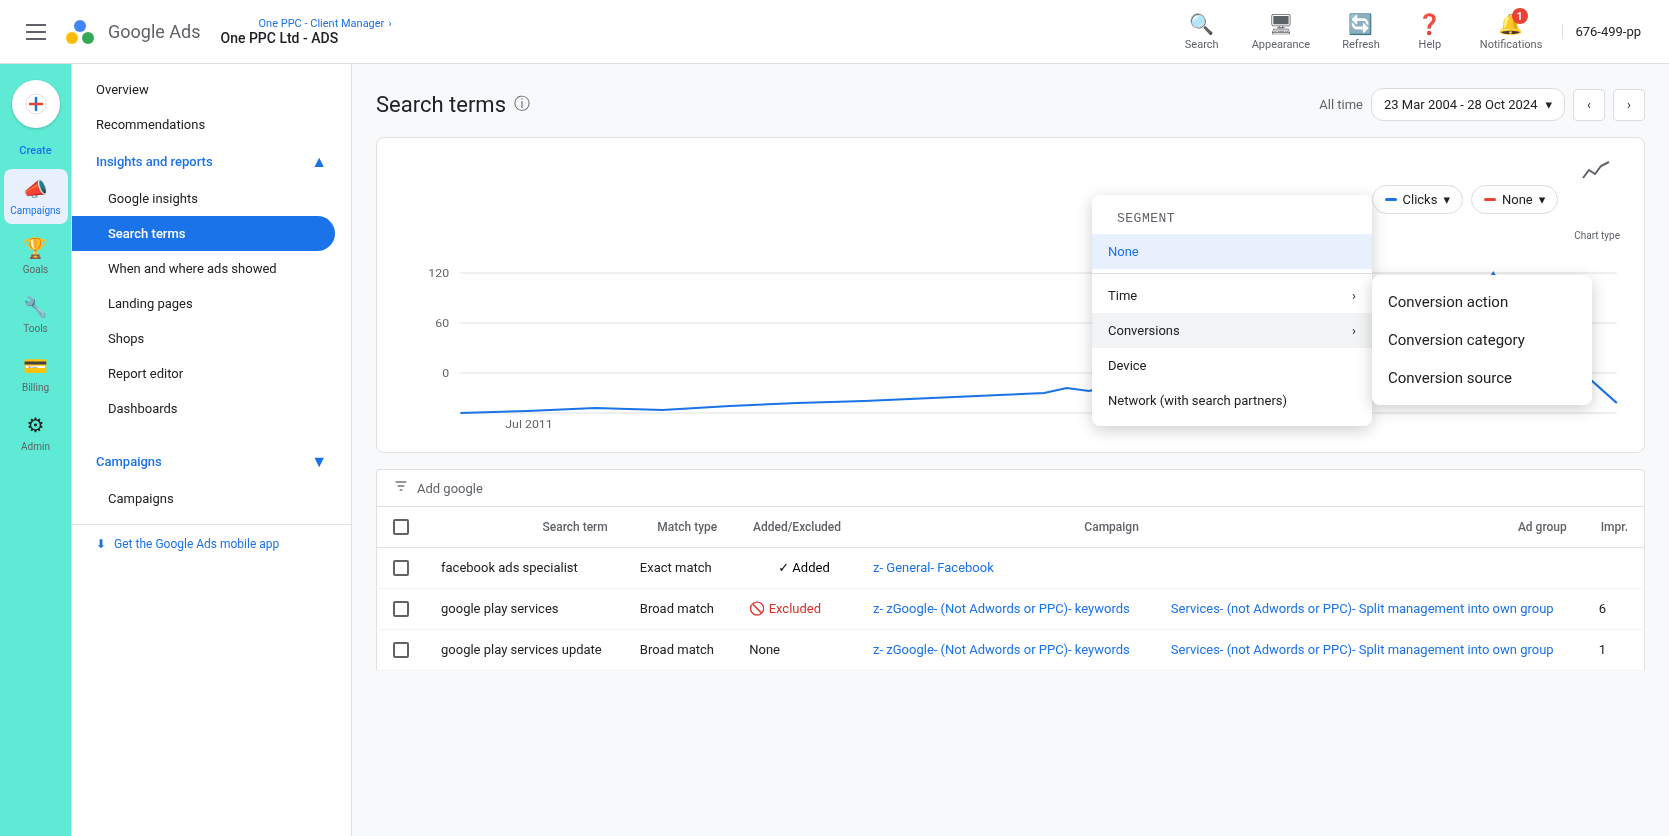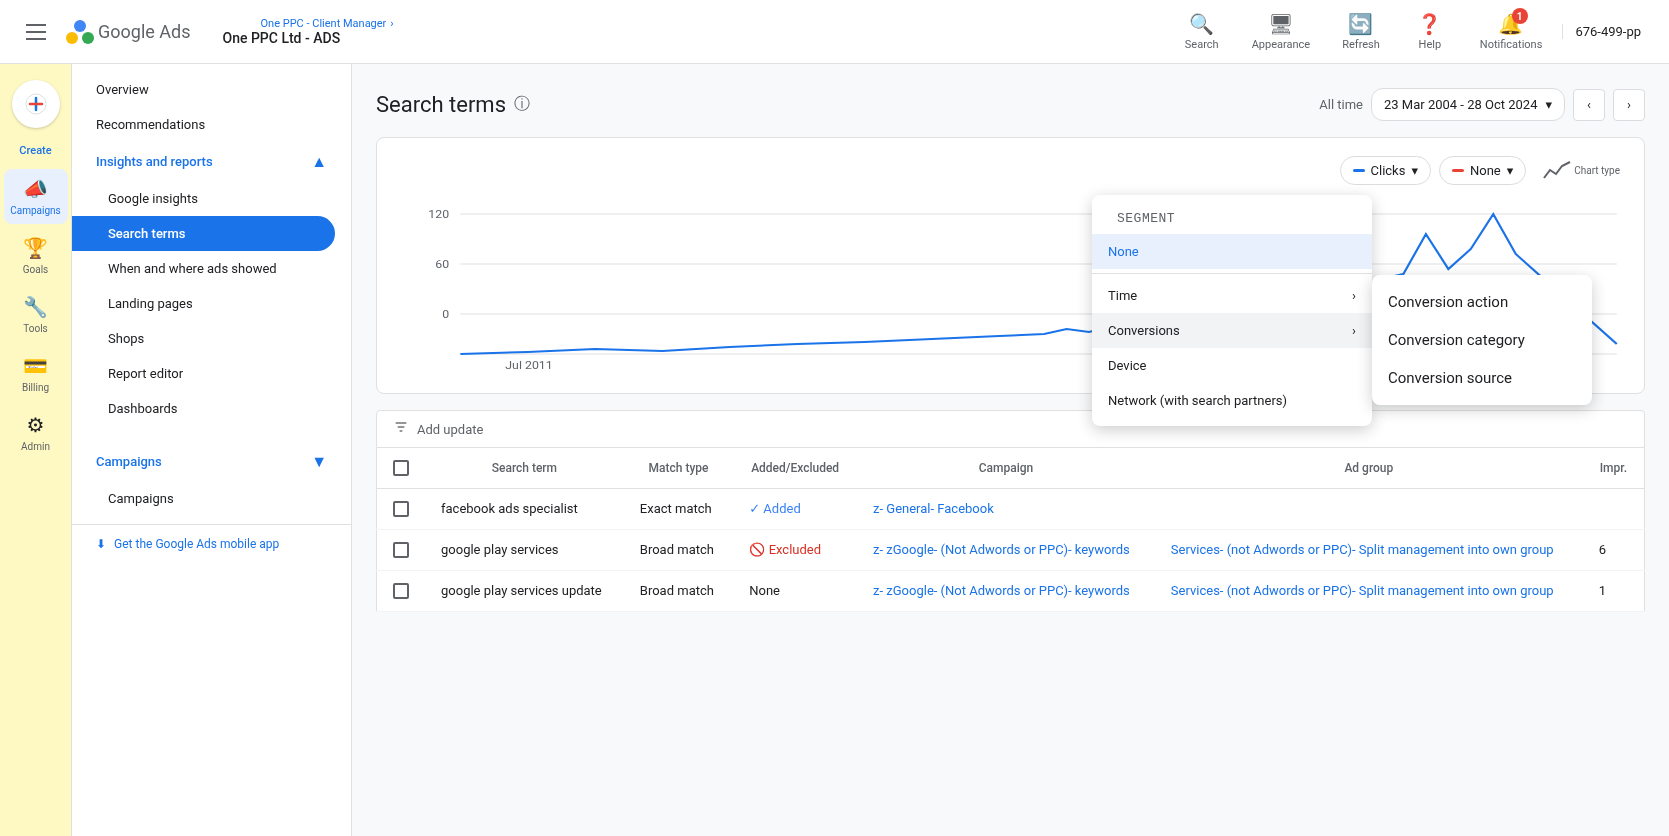--- a/index.html
+++ b/index.html
@@ -7,39 +7,39 @@
 
     
     .top-nav {
       display: flex; align-items: center; height: 64px;
       background: #fff; border-bottom: 1px solid #e0e0e0;
       padding: 0 16px; position: fixed; top: 0; left: 0; right: 0; z-index: 100;
     }
     .nav-hamburger { width: 40px; height: 40px; display: flex; align-items: center; justify-content: center; cursor: pointer; border-radius: 50%; margin-right: 8px; }
     .hamburger-lines { display: flex; flex-direction: column; gap: 5px; }
     .hamburger-lines span { width: 20px; height: 2px; background: #5f6368; display: block; }
-    .google-ads-logo { display: flex; align-items: center; gap: 2px; margin-right: 24px; }
+    .google-ads-logo { display: flex; align-items: center; gap: 12px; margin-right: 12px; }
     .logo-icon { width: 32px; height: 32px; }
     .logo-text { font-size: 18px; color: #5f6368; font-weight: 400; }
     .breadcrumb { display: flex; flex-direction: column; margin-left: 8px; }
     .breadcrumb-parent { font-size: 11px; color: #1a73e8; display: flex; align-items: center; gap: 4px; margin-left: 38px; }
     .breadcrumb-current { font-size: 14px; color: #202124; font-weight: 500; }
     .nav-spacer { flex: 1; }
     .nav-actions { display: flex; align-items: center; gap: 8px; }
     .nav-action-item { display: flex; flex-direction: column; align-items: center; cursor: pointer; padding: 4px 12px; border-radius: 4px; min-width: 60px; }
     .nav-action-icon { font-size: 20px; color: #5f6368; position: relative; }
     .nav-action-label { font-size: 11px; color: #5f6368; margin-top: 2px; }
     .notification-badge { position: absolute; top: -4px; right: -4px; background: #ea4335; color: white; border-radius: 50%; width: 16px; height: 16px; font-size: 10px; display: flex; align-items: center; justify-content: center; font-weight: bold; }
     .account-id { font-size: 13px; color: #202124; padding: 0 12px; border-left: 1px solid #e0e0e0; }
 
     
     .main-layout { display: flex; margin-top: 64px; height: calc(100vh - 64px); }
 
     
-    .icon-sidebar { width: 72px; background: #fef9c3; border-right: 1px solid #e0e0e0; display: flex; flex-direction: column; align-items: center; padding-top: 16px; gap: 4px; flex-shrink: 0; }
+    .icon-sidebar { width: 72px; background: #5eead4; border-right: 1px solid #e0e0e0; display: flex; flex-direction: column; align-items: center; padding-top: 16px; gap: 4px; flex-shrink: 0; }
     .icon-sidebar-item { display: flex; flex-direction: column; align-items: center; width: 64px; padding: 8px 4px; border-radius: 8px; cursor: pointer; gap: 4px; }
     .icon-sidebar-item.active { background: #e8f0fe; }
     .icon-sidebar-item .icon { font-size: 20px; }
     .icon-sidebar-item .label { font-size: 10px; color: #5f6368; text-align: center; }
     .icon-sidebar-item.active .label { color: #1a73e8; }
     .create-btn { width: 48px; height: 48px; background: #fff; border-radius: 50%; border: none; cursor: pointer; display: flex; align-items: center; justify-content: center; box-shadow: 0 1px 3px rgba(0,0,0,0.2); margin-bottom: 16px; }
     .create-label { font-size: 11px; color: #1a73e8; font-weight: 500; }
 
     
     .nav-sidebar { width: 280px; background: #fff; border-right: 1px solid #e0e0e0; overflow-y: auto; flex-shrink: 0; padding: 8px 0; }
@@ -61,35 +61,35 @@
     .header-controls { display: flex; align-items: center; gap: 8px; }
     .all-time-label { font-size: 13px; color: #5f6368; }
     .date-picker { display: flex; align-items: center; gap: 8px; background: #fff; border: 1px solid #dadce0; border-radius: 12px; padding: 8px 12px; cursor: pointer; font-size: 13px; }
     .nav-arrow { width: 32px; height: 32px; display: flex; align-items: center; justify-content: center; border: 1px solid #dadce0; border-radius: 4px; cursor: pointer; background: #fff; }
 
     
     .chart-area { background: #fff; border: 1px solid #e0e0e0; border-radius: 8px; margin-bottom: 16px; padding: 16px; position: relative; }
     .chart-controls { display: flex; align-items: center; gap: 8px; margin-bottom: 8px; justify-content: flex-end; }
     .chart-pill { display: flex; align-items: center; gap: 6px; background: #fff; border: 1px solid #dadce0; border-radius: 20px; padding: 6px 12px; cursor: pointer; font-size: 13px; }
     .chart-pill-dot { width: 12px; height: 3px; border-radius: 2px; }
-    .chart-type-btn { display: flex; flex-direction: row; align-items: center; cursor: pointer; padding: 4px 8px; }
+    .chart-type-btn { display: flex; flex-direction: column; align-items: center; cursor: pointer; padding: 4px 8px; gap: 48px; }
     .chart-svg { width: 100%; height: 180px; }
 
     
     .filter-bar { background: #fff; border: 1px solid #e0e0e0; border-radius: 4px 4px 0 0; padding: 8px 16px; display: flex; align-items: center; gap: 8px; border-bottom: 1px solid #e0e0e0; }
     .filter-icon { color: #5f6368; font-size: 16px; }
     .add-filter-text { font-size: 13px; color: #5f6368; cursor: pointer; }
 
     
     .data-table { background: #fff; border: 1px solid #e0e0e0; border-top: none; border-radius: 0 0 4px 4px; width: 100%; border-collapse: collapse; }
-    .data-table th { padding: 12px 16px; text-align: center; font-size: 12px; font-weight: 500; color: #5f6368; border-bottom: 1px solid #e0e0e0; white-space: nowrap; background: #fff; }
+    .data-table th { padding: 12px 16px; text-align: right; font-size: 12px; font-weight: 500; color: #5f6368; border-bottom: 1px solid #e0e0e0; white-space: nowrap; background: #fff; }
     .data-table td { padding: 12px 16px; font-size: 13px; color: #202124; border-bottom: 1px solid #f1f3f4; vertical-align: top; }
     .checkbox { width: 16px; height: 16px; border: 2px solid #5f6368; border-radius: 2px; cursor: pointer; }
     .link-text { color: #1a73e8; cursor: pointer; }
-    .added-text { color: #3b82f6; display: flex; align-items: center; gap: 4px; }
+    .added-text { color: #000000; display: flex; align-items: center; gap: 4px; margin-left: 29px; }
     .excluded-text { color: #d93025; display: flex; align-items: center; gap: 4px; }
 
     
     .dropdown-overlay { position: fixed; z-index: 200; background: #fff; border-radius: 8px; box-shadow: 0 4px 16px rgba(0,0,0,0.2); min-width: 240px; padding: 8px 0; }
     .dropdown-section-label { padding: 8px 25px; font-size: 13px; color: #5f6368; font-weight: 500; text-transform: uppercase; letter-spacing: 0.5px; font-family: Liberation Mono, monospace; }
     .dropdown-item { padding: 10px 16px; font-size: 13px; color: #202124; cursor: pointer; display: flex; align-items: center; justify-content: space-between; }
     .dropdown-item.selected { background: #e8f0fe; color: #1a73e8; }
     .dropdown-divider { height: 1px; background: #e0e0e0; margin: 4px 0; }
 
     
@@ -299,21 +299,21 @@
 
     <div class="filter-bar">
       <span class="filter-icon">
         <svg width="16" height="16" viewBox="0 0 24 24" fill="#5f6368">
           <path d="M4 6h16M7 12h10M10 18h4"></path>
           <line x1="4" y1="6" x2="20" y2="6" stroke="#5f6368" stroke-width="2"></line>
           <line x1="7" y1="12" x2="17" y2="12" stroke="#5f6368" stroke-width="2"></line>
           <line x1="10" y1="18" x2="14" y2="18" stroke="#5f6368" stroke-width="2"></line>
         </svg>
       </span>
-      <span class="add-filter-text">Add update</span>
+      <span class="add-filter-text">Add google</span>
     </div>
 
     <table class="data-table">
       <thead>
         <tr>
           <th style="width:40px;">
               <div class="checkbox"></div>
             </th>
           <th>Search term</th>
           <th>Match type</th>

